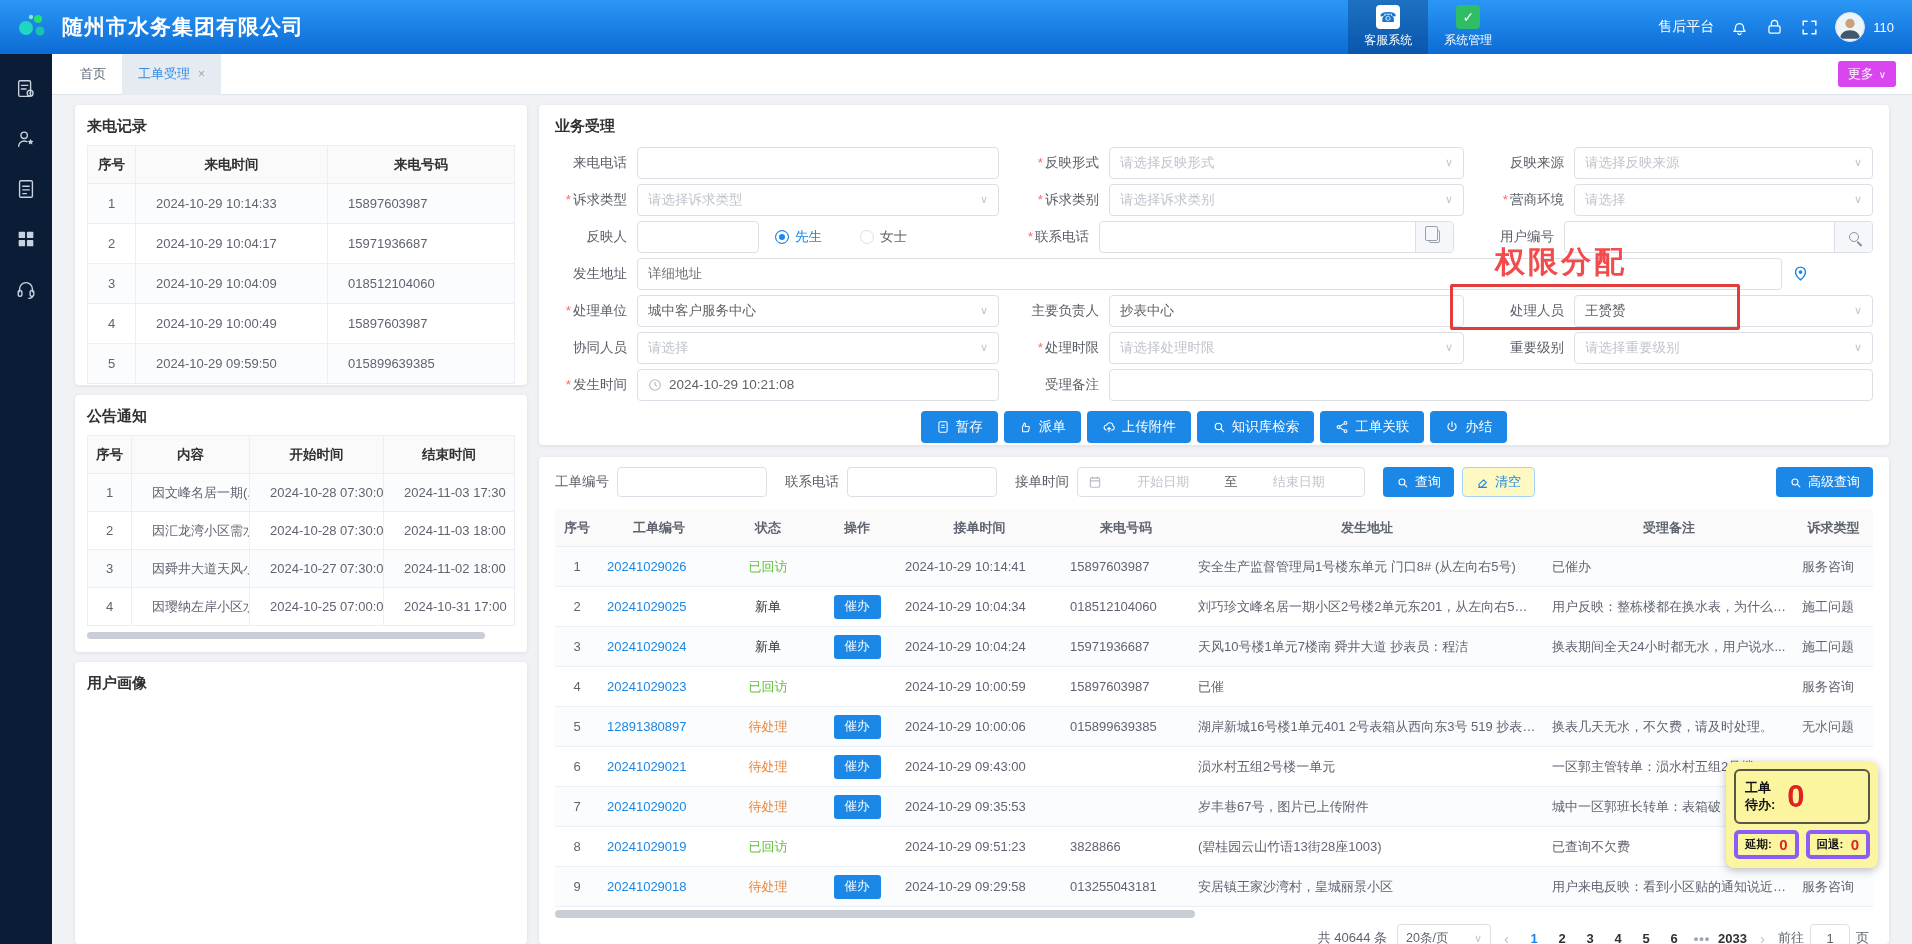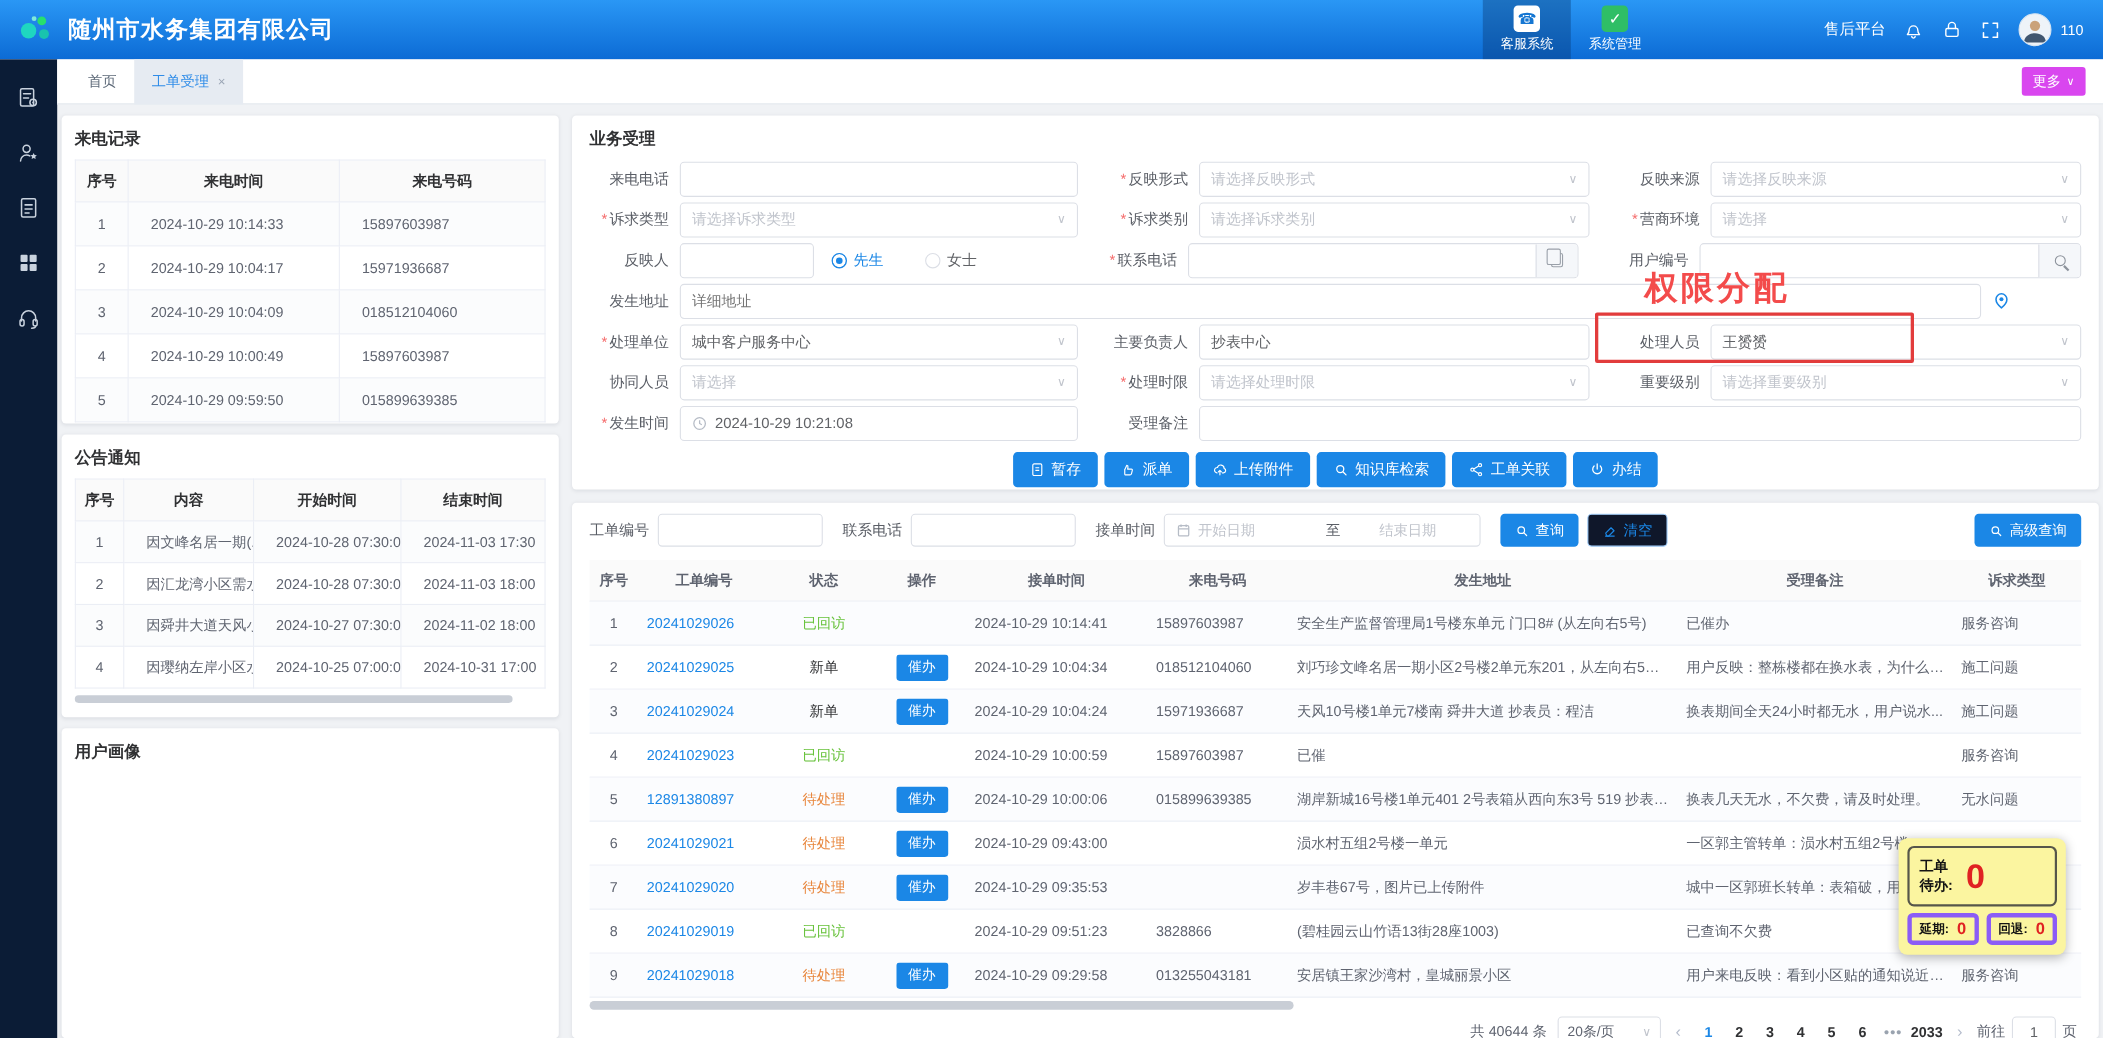--- a/index.html
+++ b/index.html
@@ -27,21 +27,21 @@
   .sidebar{width:52px;background:#0b1c36;display:flex;flex-direction:column;align-items:center;padding-top:24px;gap:28px;flex:none}
   .sicon{width:22px;height:22px;cursor:pointer}
   .content{flex:1;display:flex;flex-direction:column;min-width:0}
   .tabbar{height:41px;background:#fff;border-bottom:1px solid #dde3ea;display:flex;align-items:center;padding:0 16px 0 12px;flex:none}
   .tab{height:41px;display:flex;align-items:center;padding:0 16px;font-size:13px;color:#5f6b7a;cursor:pointer;gap:8px}
   .tab.active{background:#e6ebf2;color:#2f8ce8}
   .tab .x{color:#9aa5b5;font-size:12px}
   .more-btn{margin-left:auto;background:#d946ef;color:#fff;height:26px;padding:0 10px;border-radius:3px;font-size:13px;display:flex;align-items:center;gap:5px;cursor:pointer;border:none}
   .more-btn .caret{color:#fff;font-size:10px}
 
-  .workspace{flex:1;display:flex;gap:12px;padding:10px 4px 0;min-height:0}
+  .workspace{flex:1;display:flex;gap:12px;padding:10px 23px 0;min-height:0}
   .left-col{width:452px;display:flex;flex-direction:column;gap:10px;flex:none}
   .panel{background:#fff;border-radius:4px;box-shadow:0 1px 4px rgba(0,21,41,.09);padding:10px 12px;overflow:hidden}
   .panel-title{font-size:15px;font-weight:bold;color:#303133;margin:2px 0 9px}
   .p-call{height:280px}
   .p-notice{height:257px}
   .p-portrait{flex:1}
   .ltable{width:100%;border-collapse:collapse;table-layout:fixed;font-size:13px}
   .ltable th{background:#fafafa;border:1px solid #ebeef5;height:38px;font-weight:bold;color:#303133;font-size:13.5px;text-align:center}
   .ltable td{border:1px solid #ebeef5;height:40px;color:#5f6470;padding:0 6px 0 20px;white-space:nowrap;overflow:hidden}
   .ltable td.cidx{text-align:center;padding:0}
@@ -81,21 +81,21 @@
   
   .table-card{flex:1;padding:10px 16px;display:flex;flex-direction:column;min-height:0;overflow:hidden}
   .srow{display:flex;align-items:center;gap:8px;margin-bottom:12px}
   .slbl{font-size:13.5px;color:#5a5e66;white-space:nowrap}
   .sctrl{height:30px}
   .w150{width:150px}
   .range{width:288px;gap:6px}
   .range .ph{font-size:13px}
   .to{color:#5a5e66;font-size:13px;flex:none}
   .qbtn{height:30px;border-radius:4px;border:none;padding:0 13px;font-size:13px;display:flex;align-items:center;gap:6px;cursor:pointer;font-family:inherit;background:#1b87e6;color:#fff}
-  .cbtn{background:#0f172a;color:#1b87e6;border:1px solid #a6d2ff}
+  .cbtn{background:#fef9c3;color:#1b87e6;border:1px solid #a6d2ff}
   .advbtn{margin-left:auto}
 
   .ohead{display:flex;background:#fafafa;height:38px;align-items:center;font-weight:bold;color:#303133;border-bottom:1px solid #ebeef5;font-size:13px;flex:none}
   .ohead .oc{text-align:center;text-overflow:clip}
   .orow{display:flex;height:40px;align-items:center;border-bottom:1px solid #ebeef5;font-size:13px}
   .obody .orow:nth-child(odd){background:#fbfcfe}
   .oc{padding:0 8px;white-space:nowrap;overflow:hidden;text-overflow:ellipsis;color:#5f6470;flex:none}
   .ctr{text-align:center}
   .c0{width:44px}.c1{width:120px}.c2{width:98px}.c3{width:80px}.c4{width:165px}.c5{width:128px}.c6{width:354px}.c7{width:250px}.c8{flex:1;min-width:0}
   .link{color:#1b87e6;cursor:pointer}
@@ -516,21 +516,21 @@
             <span class="slbl" style="margin-left:10px">联系电话</span>
             <div class="ctrl sctrl w150">
                 <input style="">
               </div>
             <span class="slbl" style="margin-left:10px">接单时间</span>
             <div class="ctrl sctrl range">
               <svg width="14" height="14" viewBox="0 0 24 24" fill="none" stroke="#b6bcc6" stroke-width="2">
                   <rect x="4" y="5" width="16" height="16" rx="2"></rect>
                   <path d="M8 3v4M16 3v4M4 10h16"></path>
                 </svg>
-              <span class="ph" style="flex:1;">开始日期</span>
+              <span class="ph" style="flex:1;text-align:center">开始日期</span>
               <span class="to">至</span>
               <span class="ph" style="flex:1;text-align:center">结束日期</span>
             </div>
             <button class="qbtn" style="margin-left:10px">
                 <svg width="13" height="13" viewBox="0 0 24 24" fill="none" stroke="#fff" stroke-width="2" stroke-linecap="round">
                   <circle cx="11" cy="11" r="5.5"></circle>
                   <path d="M15.5 15.5L20 20"></path>
                 </svg>
                 <span>查询</span>
               </button>

